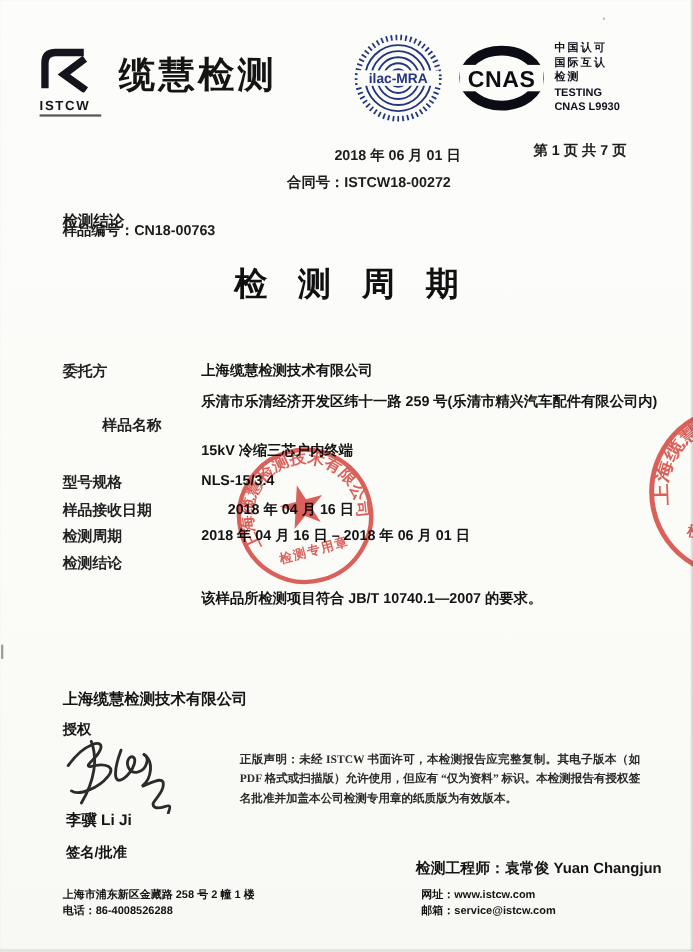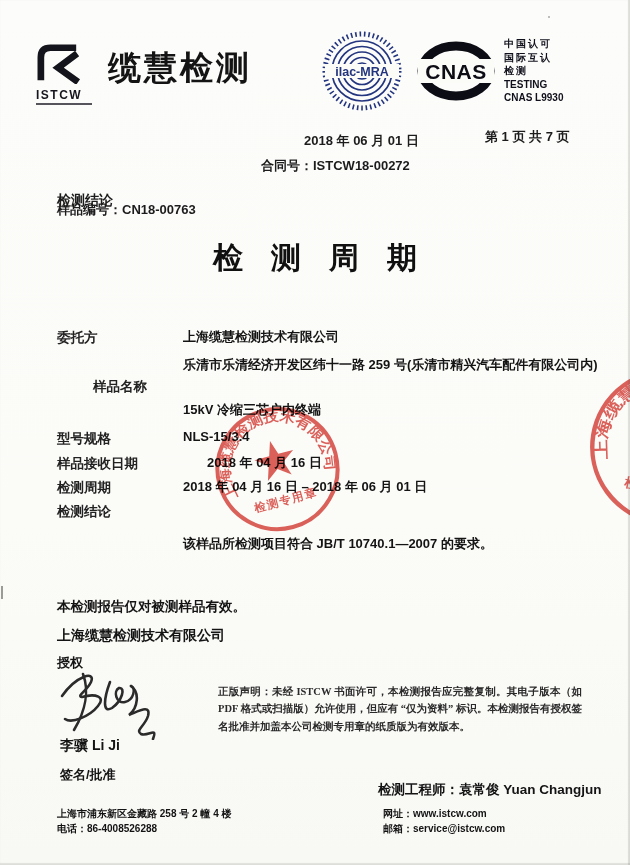--- a/index.html
+++ b/index.html
@@ -146,21 +146,20 @@
       </defs>
       <circle cx="90" cy="90" r="76" fill="none" stroke="currentColor" stroke-width="4.5"></circle>
       <polygon fill="currentColor" points="90,56 95.8,74 114.7,74 99.4,85.1 105.3,103 90,91.9 74.7,103 80.6,85.1 65.3,74 84.2,74"></polygon>
       <text font-size="15" font-weight="bold" fill="currentColor" font-family="Liberation Sans, sans-serif">
         <textPath href="#s2arc" textLength="235" lengthAdjust="spacingAndGlyphs">上海缆慧检测技术有限公司</textPath>
       </text>
       <text x="90" y="136" text-anchor="middle" font-size="13" font-weight="bold" letter-spacing="2" fill="currentColor" font-family="Liberation Sans, sans-serif">检测专用章</text>
     </svg>
   </div>
 
-  <div class="abs fvalue" style="left:57px; top:598px; font-size:13.5px;">本检测报告仅对被测样品有效。</div>
   <div class="abs fvalue" style="left:57px; top:627px; font-size:14px;">上海缆慧检测技术有限公司</div>
   <div class="abs fvalue" style="left:57px; top:654px;">授权</div>
 
   <div class="abs" style="left:52px; top:666px;">
     <svg width="118" height="74" viewBox="0 0 118 74">
       <g fill="none" stroke="#1a1a1a" stroke-width="2.6" stroke-linecap="round" opacity="0.92">
         <path d="M10,30 C24,10 44,4 39,16 C35,25 24,30 30,31 C44,27 54,31 46,40 C38,50 20,58 13,53"></path>
         <path d="M31,8 C37,24 34,44 22,64"></path>
         <path d="M58,16 C52,32 50,48 60,42 C70,35 74,21 67,22 C61,25 64,38 73,36 C82,34 84,22 79,20"></path>
         <path d="M79,20 C88,26 86,42 77,49 C87,45 99,38 96,50 C93,60 83,64 89,68 C96,71 106,60 101,73"></path>
@@ -171,21 +170,21 @@
   <div class="abs fvalue" style="left:60px; top:737px; font-size:14px;">李骥 Li Ji</div>
   <div class="abs fvalue" style="left:60px; top:766px;">签名/批准</div>
 
   <div class="abs disclaimer">正版声明：未经 ISTCW 书面许可，本检测报告应完整复制。其电子版本（如 PDF 格式或扫描版）允许使用，但应有 “仅为资料” 标识。本检测报告有授权签名批准并加盖本公司检测专用章的纸质版为有效版本。</div>
 
   <div class="abs fvalue" style="left:378px; top:781px; font-size:13.5px;">
     <span>检测工程师：</span><span>袁常俊 Yuan Changjun</span>
   </div>
 
   <div class="abs footer-col" style="left:57px; top:806px;">
-    <div>上海市浦东新区金藏路 258 号 2 幢 4 楼</div>
+    <div>上海市浦东新区金藏路 258 号 2 幢 1 楼</div>
     <div>电话：86-4008526288</div>
   </div>
   <div class="abs footer-col" style="left:383px; top:806px;">
     <div>网址：www.istcw.com</div>
     <div>邮箱：service@istcw.com</div>
   </div>
 
   <div class="abs artifact" style="left:1px; top:586px; width:2px; height:13px;"></div>
   <div class="abs artifact" style="left:548px; top:16px; width:2px; height:2px; opacity:.35;"></div>
   <div class="page-edge"></div>

